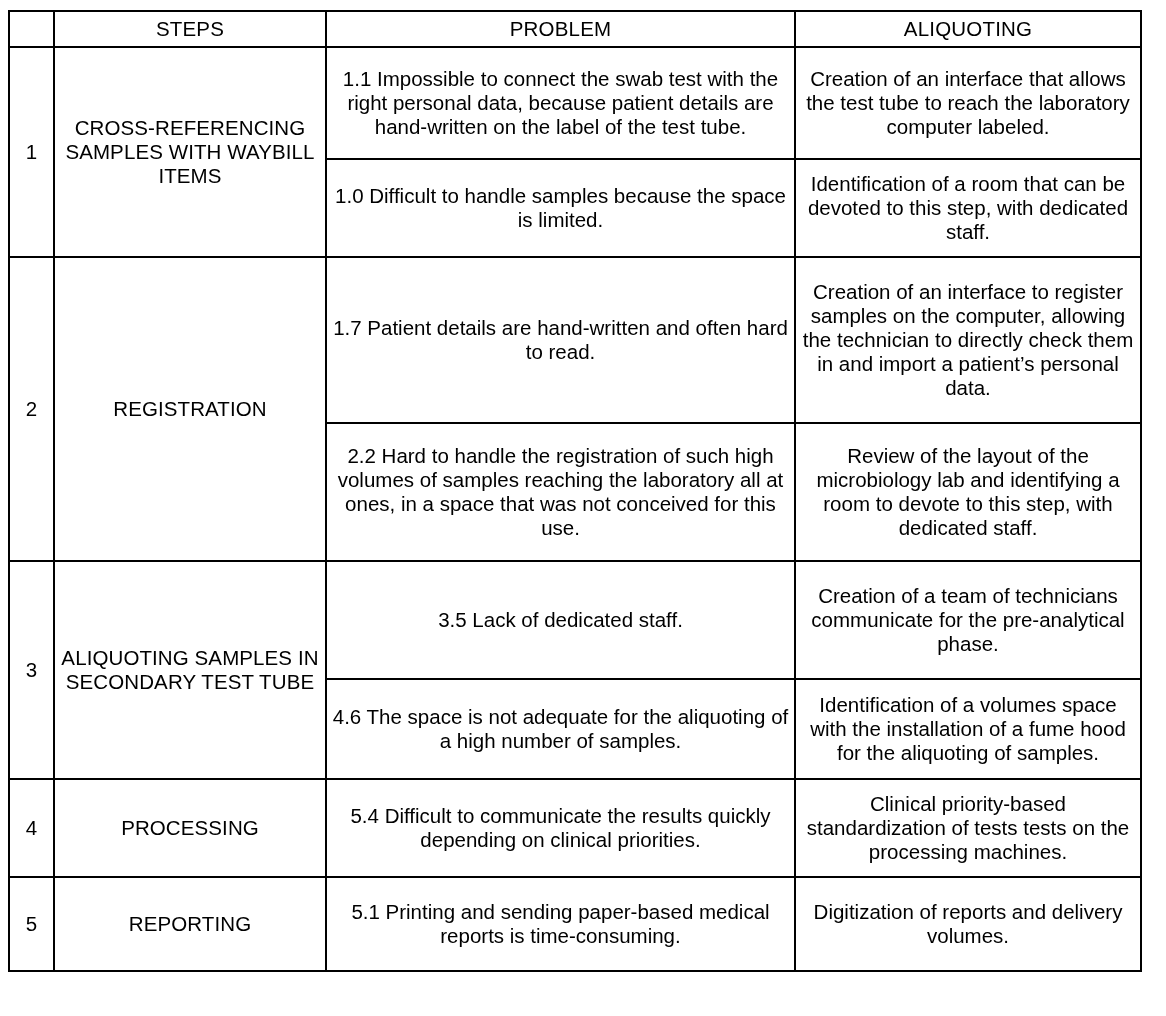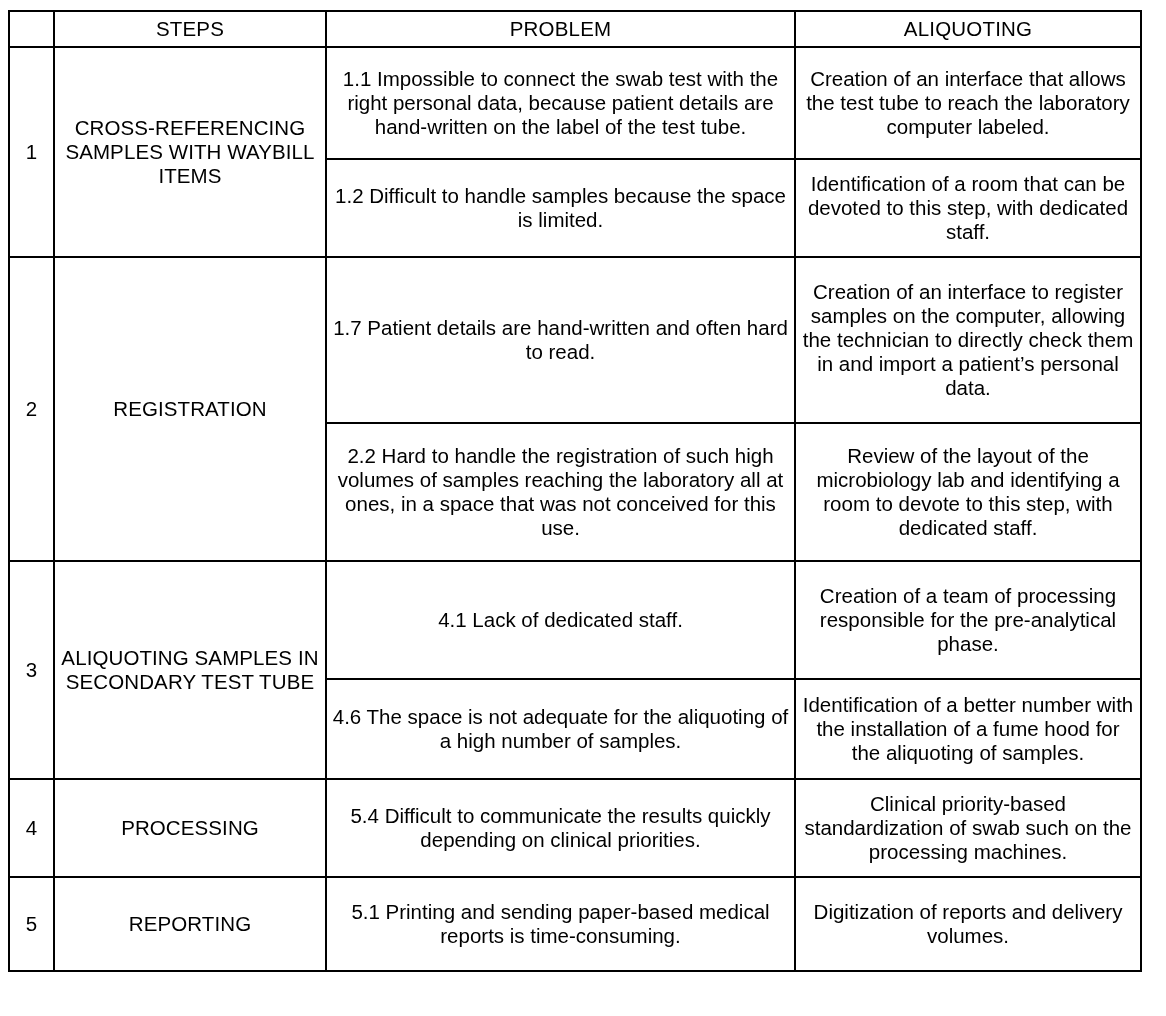--- a/index.html
+++ b/index.html
@@ -103,51 +103,51 @@
         <td>ALIQUOTING</td>
       </tr>
 
       <tr class="r1a">
         <td class="num" rowspan="2">1</td>
         <td class="step" rowspan="2">CROSS-REFERENCING SAMPLES WITH WAYBILL ITEMS</td>
         <td class="problem">1.1 Impossible to connect the swab test with the right personal data, because patient details are hand-written on the label of the test tube.</td>
         <td class="improvement">Creation of an interface that allows the test tube to reach the laboratory computer labeled.</td>
       </tr>
       <tr class="r1b">
-        <td class="problem">1.2 Difficult to handle samples because the space is limited.</td>
+        <td class="problem">1.0 Difficult to handle samples because the space is limited.</td>
         <td class="improvement">Identification of a room that can be devoted to this step, with dedicated staff.</td>
       </tr>
 
       <tr class="r2a">
         <td class="num" rowspan="2">2</td>
         <td class="step" rowspan="2">REGISTRATION</td>
         <td class="problem">1.7 Patient details are hand-written and often hard to read.</td>
         <td class="improvement">Creation of an interface to register samples on the computer, allowing the technician to directly check them in and import a patient’s personal data.</td>
       </tr>
       <tr class="r2b">
         <td class="problem">2.2 Hard to handle the registration of such high volumes of samples reaching the laboratory all at ones, in a space that was not conceived for this use.</td>
         <td class="improvement">Review of the layout of the microbiology lab and identifying a room to devote to this step, with dedicated staff.</td>
       </tr>
 
       <tr class="r3a">
         <td class="num" rowspan="2">3</td>
         <td class="step" rowspan="2">ALIQUOTING SAMPLES IN SECONDARY TEST TUBE</td>
-        <td class="problem">4.1 Lack of dedicated staff.</td>
-        <td class="improvement">Creation of a team of processing responsible for the pre-analytical phase.</td>
+        <td class="problem">3.5 Lack of dedicated staff.</td>
+        <td class="improvement">Creation of a team of technicians communicate for the pre-analytical phase.</td>
       </tr>
       <tr class="r3b">
         <td class="problem">4.6 The space is not adequate for the aliquoting of a high number of samples.</td>
-        <td class="improvement">Identification of a better number with the installation of a fume hood for the aliquoting of samples.</td>
+        <td class="improvement">Identification of a volumes space with the installation of a fume hood for the aliquoting of samples.</td>
       </tr>
 
       <tr class="r4">
         <td class="num">4</td>
         <td class="step">PROCESSING</td>
         <td class="problem">5.4 Difficult to communicate the results quickly depending on clinical priorities.</td>
-        <td class="improvement">Clinical priority-based standardization of swab such on the processing machines.</td>
+        <td class="improvement">Clinical priority-based standardization of tests tests on the processing machines.</td>
       </tr>
 
       <tr class="r5">
         <td class="num">5</td>
         <td class="step">REPORTING</td>
         <td class="problem">5.1 Printing and sending paper-based medical reports is time-consuming.</td>
         <td class="improvement">Digitization of reports and delivery volumes.</td>
       </tr>
 
     </tbody>

